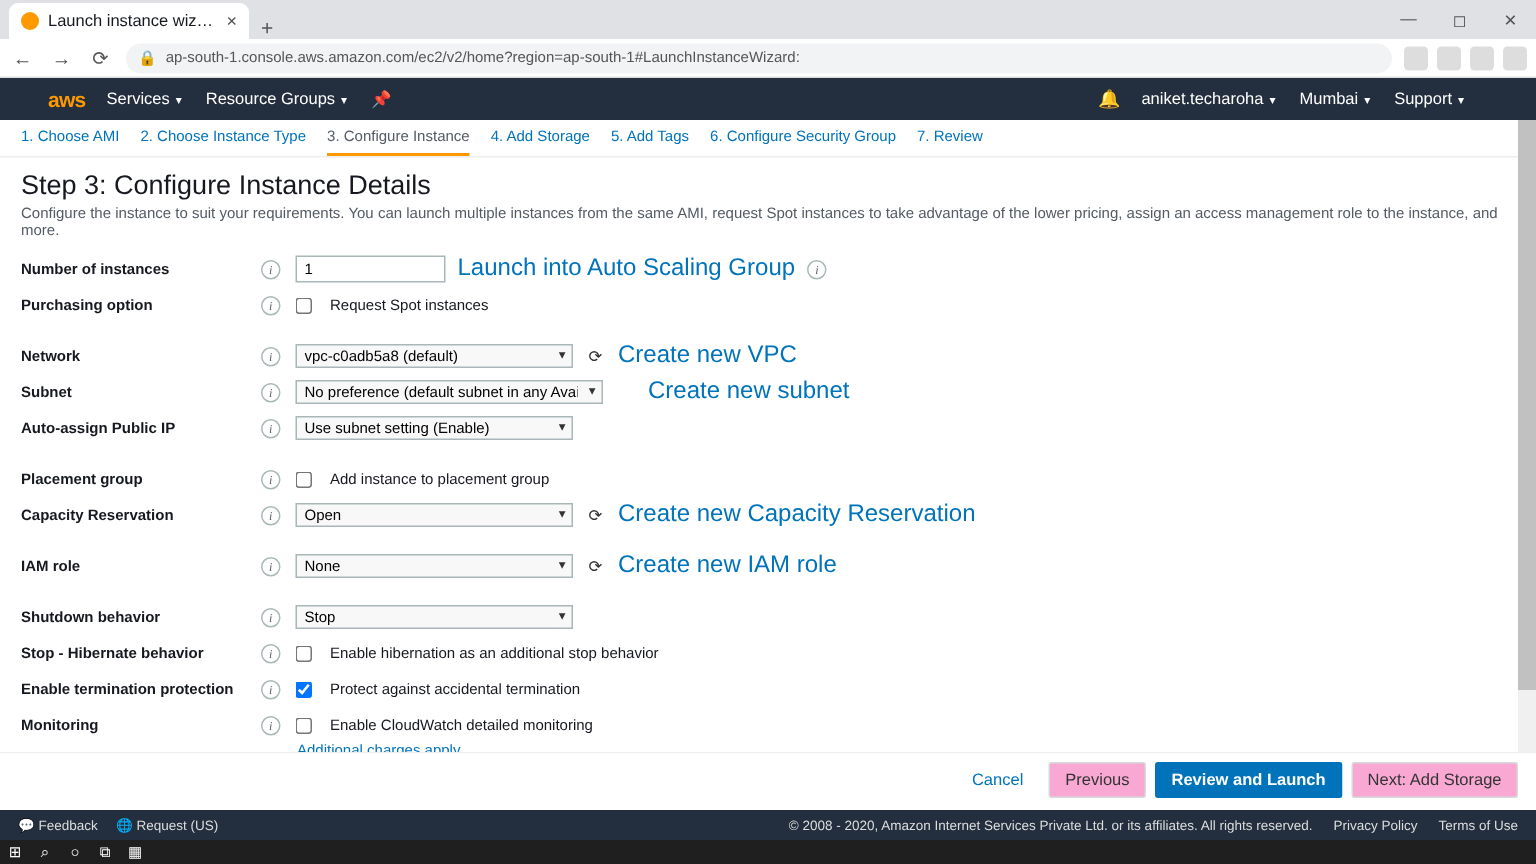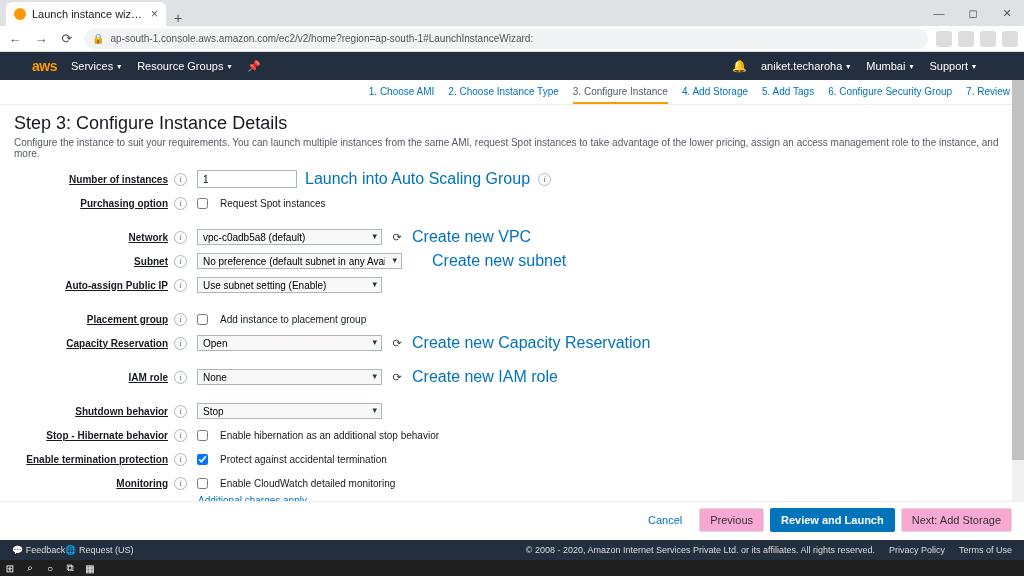--- a/index.html
+++ b/index.html
@@ -25,31 +25,31 @@
   
   .aws-nav { height: 28px; background: #232f3e; color: #fff; display: flex; align-items: center; padding: 0 32px; font-size: 11px; }
   .aws-logo { font-weight: bold; color: #ff9900; font-size: 14px; margin-right: 14px; letter-spacing: -0.5px; }
   .aws-nav-item { margin-right: 16px; display: flex; align-items: center; gap: 4px; cursor: pointer; }
   .aws-nav-spacer { flex: 1; }
   .caret { font-size: 8px; }
   .pin-icon { color: #fff; font-size: 11px; }
   .bell-icon { margin-right: 14px; font-size: 12px; }
 
   
-  .wizard-tabs { display: flex; gap: 14px; padding: 6px 14px 0 14px; font-size: 10px; border-bottom: 1px solid #eee; justify-content: flex-end; }
+  .wizard-tabs { display: flex; gap: 14px; padding: 6px 14px 0 14px; font-size: 10px; border-bottom: 1px solid #eee; }
   .wizard-tab { color: #0073bb; padding-bottom: 5px; cursor: pointer; }
   .wizard-tab.active { color: #545b64; border-bottom: 2px solid #ff9900; }
 
   
   .content { padding: 8px 14px 0 14px; height: calc(100% - 26px - 26px - 28px - 22px - 18px - 24px); overflow-y: auto; }
   .page-title { font-size: 18px; font-weight: 300; color: #16191f; margin-bottom: 3px; }
   .page-desc { font-size: 10px; color: #545b64; margin-bottom: 10px; }
 
   .form-row { display: flex; align-items: center; min-height: 20px; margin-bottom: 4px; }
-  .form-label { width: 160px; text-align: right; font-size: 10px; color: #16191f; font-weight: bold; padding-right: 6px; text-decoration: underline; }
+  .form-label { width: 160px; font-size: 10px; color: #16191f; font-weight: bold; padding-right: 6px; }
   .info-icon { width: 13px; height: 13px; border: 1px solid #aab7b8; border-radius: 50%; display: inline-flex; align-items: center; justify-content: center; font-size: 8px; color: #545b64; margin-right: 10px; font-family: serif; font-style: italic; }
   .form-control { display: flex; align-items: center; gap: 8px; }
   .text-input { border: 1px solid #aab7b8; height: 18px; padding: 0 5px; font-size: 10px; width: 100px; }
   .select { border: 1px solid #aab7b8; height: 16px; padding: 0 16px 0 5px; font-size: 10px; width: 185px; background: #f8f8f8; appearance: none; position: relative; }
   .select-wrap { position: relative; display: inline-block; }
   .select-wrap::after { content: "▾"; position: absolute; right: 5px; top: 2px; font-size: 9px; pointer-events:none; color:#333;}
   .checkbox { margin-right: 4px; width:11px; height:11px; }
   .checkbox-label { font-size: 10px; color: #16191f; }
   .link { color: #0073bb; font-size: 16px; cursor: pointer; }
   .refresh-icon { width: 14px; height: 14px; display: inline-flex; align-items: center; justify-content: center; color: #333; font-size: 11px; }
@@ -58,21 +58,21 @@
 
   
   .action-bar { position: absolute; bottom: 38px; left: 0; right: 0; display: flex; justify-content: flex-end; gap: 6px; padding: 6px 12px; border-top: 1px solid #eee; background: #fff; }
   .btn { font-size: 11px; padding: 5px 10px; border-radius: 2px; cursor: pointer; border: 1px solid transparent; }
   .btn-cancel { color: #0073bb; background: none; }
   .btn-default { background: #f9a8d4; border-color: #d5dbdb; color: #333; }
   .btn-primary { background: #0073bb; color: #fff; font-weight: bold; }
 
   
   .aws-footer { position: absolute; bottom: 16px; left: 0; right: 0; height: 20px; background: #232f3e; color: #ddd; font-size: 9px; display: flex; align-items: center; padding: 0 12px; }
-  .footer-left { display: flex; align-items: center; }
+  .footer-left { display: flex; gap: 12px; align-items: center; }
   .footer-spacer { flex: 1; }
   .footer-right { display: flex; gap: 14px; align-items: center; }
   .footer-link { color: #ddd; text-align: right; }
 
   
   .taskbar { position: absolute; bottom: 0; left: 0; right: 0; height: 16px; background: #1f1f1f; display: flex; align-items: center; padding: 0 4px; gap: 8px; }
   .tb-icon { width: 12px; height: 12px; color: #fff; font-size: 10px; display:flex; align-items:center; justify-content:center;}
   
   
   .scrollbar-track { position:absolute; top:80px; right:0; bottom:60px; width:12px; background:#f0f0f0;}

